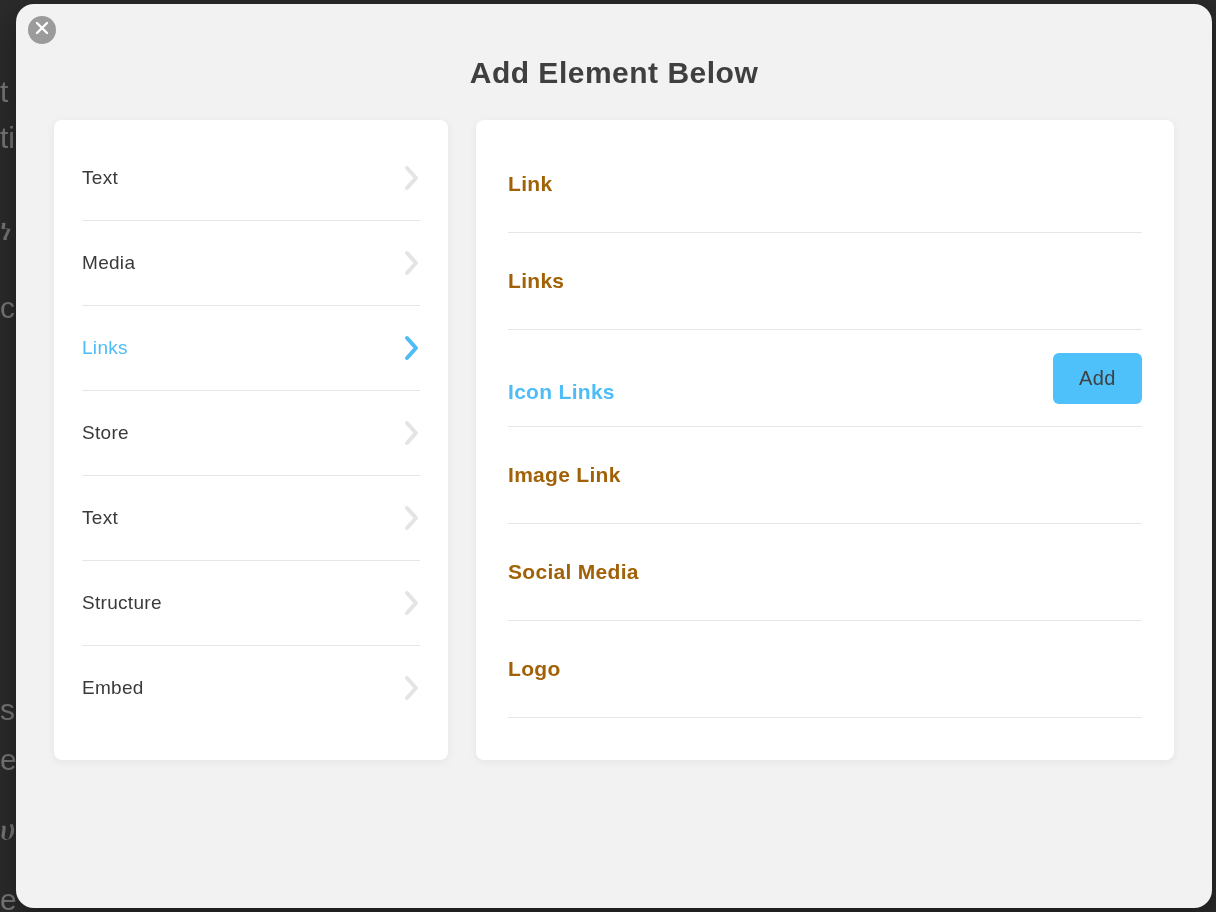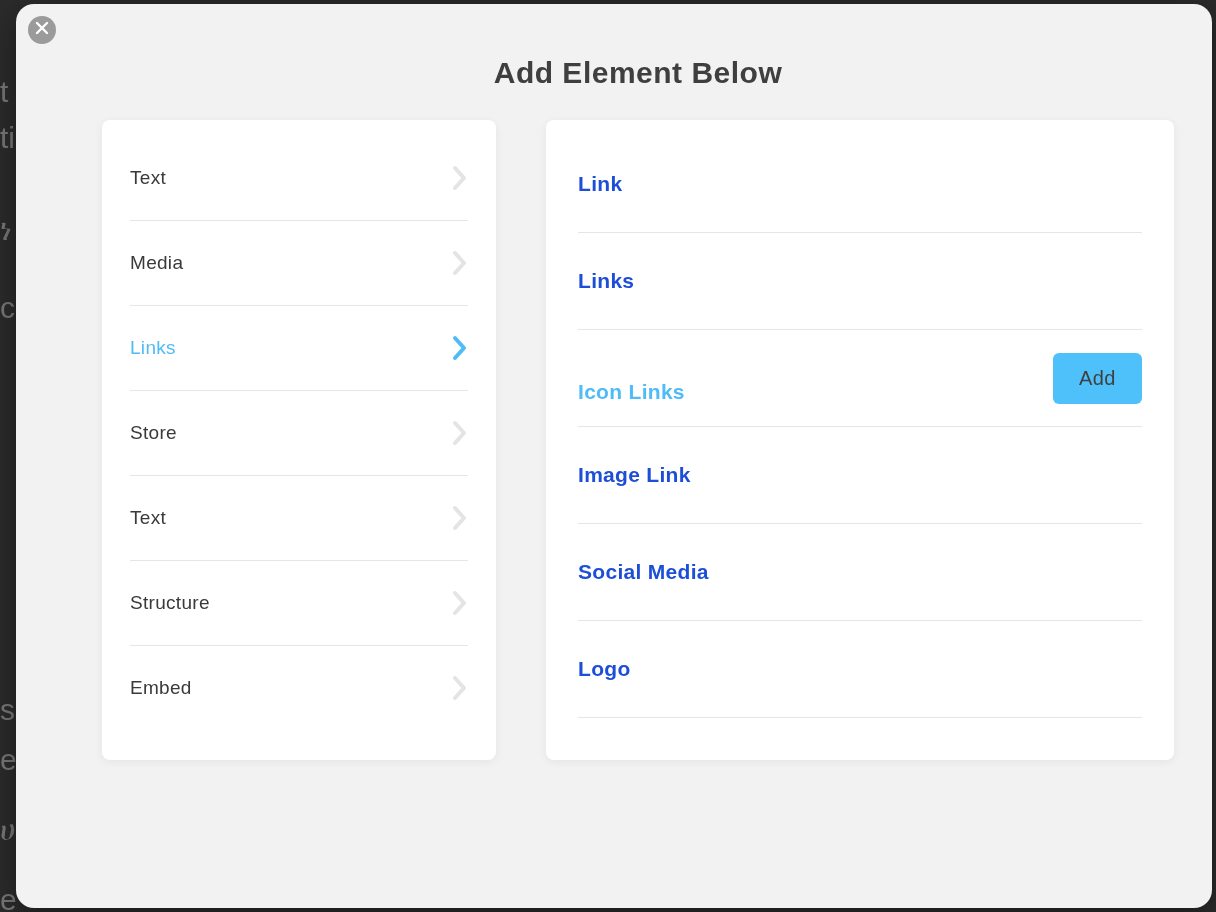--- a/index.html
+++ b/index.html
@@ -22,21 +22,20 @@
   .modal {
     position: absolute;
     top: 4px;
     left: 16px;
     right: 4px;
     bottom: 4px;
     background: #f2f2f2;
     border-radius: 18px;
     box-shadow: 0 8px 30px rgba(0,0,0,0.4);
     overflow: hidden;
-    padding-left: 48px;
   }
 
   .close-btn {
     position: absolute;
     top: 12px;
     left: 12px;
     width: 28px;
     height: 28px;
     border-radius: 50%;
     background: #9b9b9b;
@@ -52,21 +51,21 @@
     font-size: 30px;
     font-weight: 600;
     color: #3f3f3f;
     letter-spacing: 0.5px;
     margin-top: 52px;
     margin-bottom: 30px;
   }
 
   .panels {
     display: flex;
-    gap: 50px;
+    gap: 28px;
     padding: 0 38px 30px 38px;
   }
 
   .panel {
     background: #ffffff;
     border-radius: 8px;
     box-shadow: 0 2px 10px rgba(0,0,0,0.06);
   }
 
   .panel-left {
@@ -103,21 +102,21 @@
     display: flex;
     align-items: center;
     justify-content: space-between;
     height: 96px;
     border-bottom: 1px solid #e6e6e6;
     cursor: pointer;
   }
   .elem-label {
     font-size: 21px;
     font-weight: 600;
-    color: #1d4ed8;
+    color: #a16207;
     letter-spacing: 0.3px;
   }
   .elem-row.active .elem-label { color: #4fbcf7; margin-top: 28px; }
 
   .add-btn {
     background: #4ec0fa;
     color: #404040;
     border: none;
     border-radius: 6px;
     font-size: 20px;

